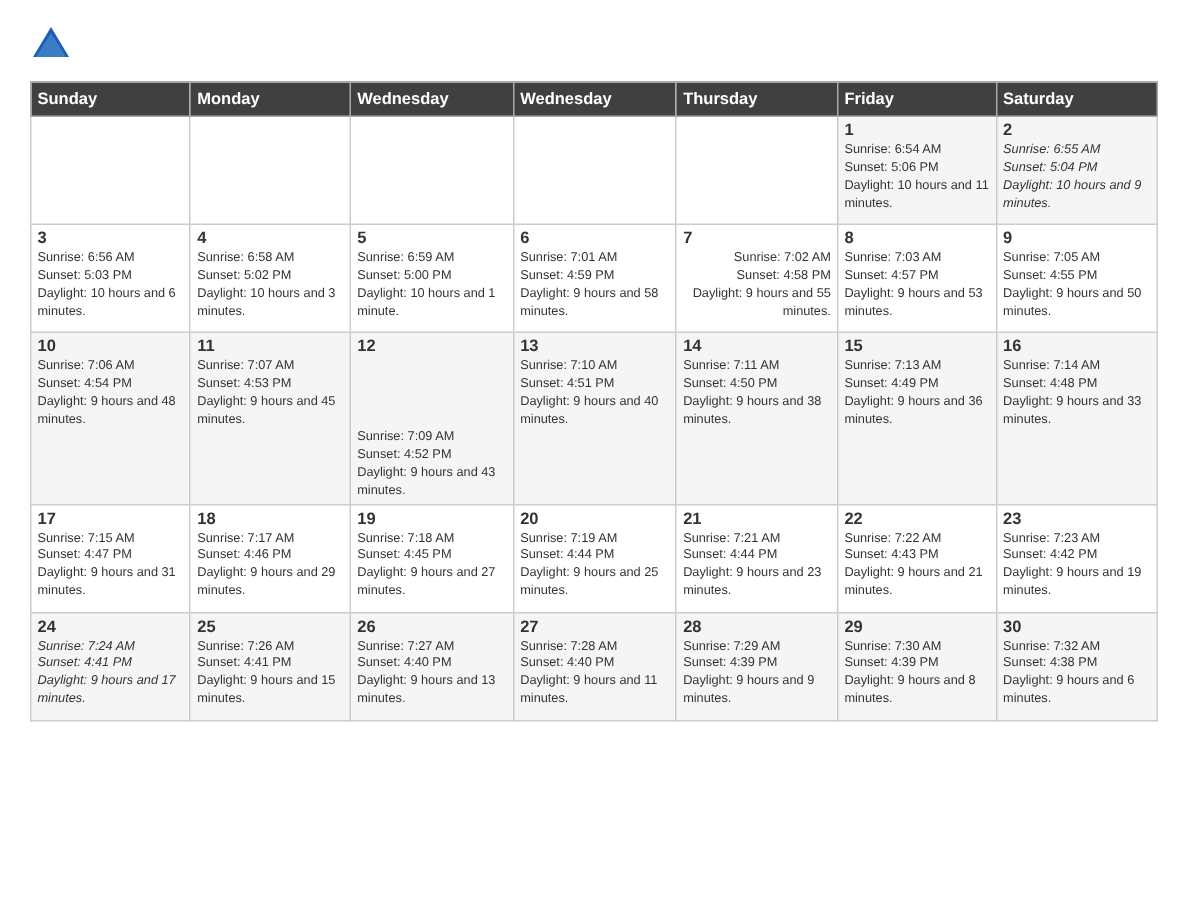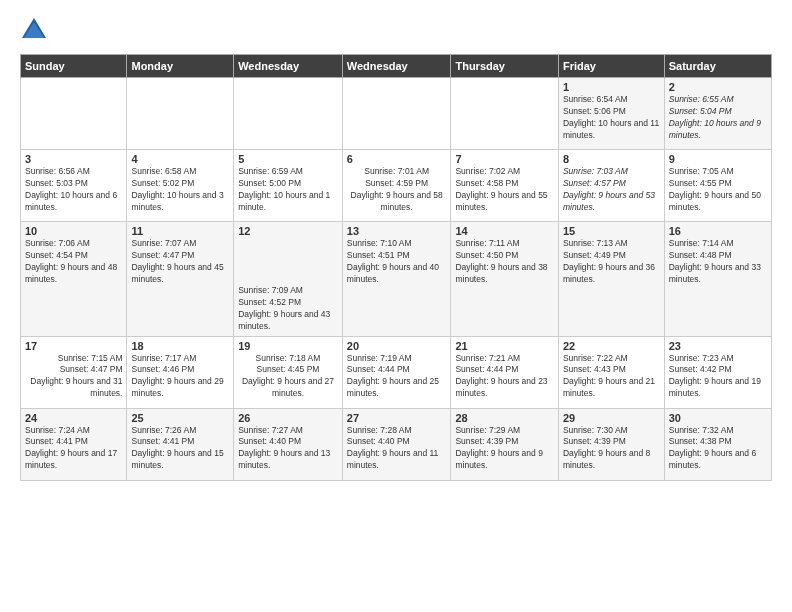--- a/index.html
+++ b/index.html
@@ -169,54 +169,54 @@
 Daylight: 10 hours and 3 minutes.</div>
           </td>
           <td>
             <span class="day-num">5</span>
             <div class="day-info" style="white-space: pre-line;">Sunrise: 6:59 AM
 Sunset: 5:00 PM
 Daylight: 10 hours and 1 minute.</div>
           </td>
           <td>
             <span class="day-num">6</span>
-            <div class="day-info" style="white-space: pre-line; text-align: center;">Sunrise: 7:01 AM
+            <div class="day-info" style="white-space: pre-line;">Sunrise: 7:01 AM
 Sunset: 4:59 PM
 Daylight: 9 hours and 58 minutes.</div>
           </td>
           <td>
             <span class="day-num">7</span>
-            <div class="day-info" style="white-space: pre-line;">Sunrise: 7:02 AM
+            <div class="day-info" style="white-space: pre-line; text-align: right;">Sunrise: 7:02 AM
 Sunset: 4:58 PM
 Daylight: 9 hours and 55 minutes.</div>
           </td>
           <td>
             <span class="day-num">8</span>
-            <div class="day-info" style="white-space: pre-line; font-style: italic;">Sunrise: 7:03 AM
+            <div class="day-info" style="white-space: pre-line;">Sunrise: 7:03 AM
 Sunset: 4:57 PM
 Daylight: 9 hours and 53 minutes.</div>
           </td>
           <td>
             <span class="day-num">9</span>
             <div class="day-info" style="white-space: pre-line;">Sunrise: 7:05 AM
 Sunset: 4:55 PM
 Daylight: 9 hours and 50 minutes.</div>
           </td>
         </tr>
         <tr>
           <td>
             <span class="day-num">10</span>
             <div class="day-info" style="white-space: pre-line;">Sunrise: 7:06 AM
 Sunset: 4:54 PM
 Daylight: 9 hours and 48 minutes.</div>
           </td>
           <td>
             <span class="day-num">11</span>
             <div class="day-info" style="white-space: pre-line;">Sunrise: 7:07 AM
-Sunset: 4:47 PM
+Sunset: 4:53 PM
 Daylight: 9 hours and 45 minutes.</div>
           </td>
           <td>
             <span class="day-num">12</span>
             <div class="day-info" style="white-space: pre-line; margin-top: 48px;">Sunrise: 7:09 AM
 Sunset: 4:52 PM
 Daylight: 9 hours and 43 minutes.</div>
           </td>
           <td>
             <span class="day-num">13</span>
@@ -239,33 +239,33 @@
           <td>
             <span class="day-num">16</span>
             <div class="day-info" style="white-space: pre-line;">Sunrise: 7:14 AM
 Sunset: 4:48 PM
 Daylight: 9 hours and 33 minutes.</div>
           </td>
         </tr>
         <tr>
           <td>
             <span class="day-num">17</span>
-            <div class="day-info" style="white-space: pre-line; text-align: right;">Sunrise: 7:15 AM
+            <div class="day-info" style="white-space: pre-line;">Sunrise: 7:15 AM
 Sunset: 4:47 PM
 Daylight: 9 hours and 31 minutes.</div>
           </td>
           <td>
             <span class="day-num">18</span>
             <div class="day-info" style="white-space: pre-line;">Sunrise: 7:17 AM
 Sunset: 4:46 PM
 Daylight: 9 hours and 29 minutes.</div>
           </td>
           <td>
             <span class="day-num">19</span>
-            <div class="day-info" style="white-space: pre-line; text-align: center;">Sunrise: 7:18 AM
+            <div class="day-info" style="white-space: pre-line;">Sunrise: 7:18 AM
 Sunset: 4:45 PM
 Daylight: 9 hours and 27 minutes.</div>
           </td>
           <td>
             <span class="day-num">20</span>
             <div class="day-info" style="white-space: pre-line;">Sunrise: 7:19 AM
 Sunset: 4:44 PM
 Daylight: 9 hours and 25 minutes.</div>
           </td>
           <td>
@@ -283,21 +283,21 @@
           <td>
             <span class="day-num">23</span>
             <div class="day-info" style="white-space: pre-line;">Sunrise: 7:23 AM
 Sunset: 4:42 PM
 Daylight: 9 hours and 19 minutes.</div>
           </td>
         </tr>
         <tr>
           <td>
             <span class="day-num">24</span>
-            <div class="day-info" style="white-space: pre-line;">Sunrise: 7:24 AM
+            <div class="day-info" style="white-space: pre-line; font-style: italic;">Sunrise: 7:24 AM
 Sunset: 4:41 PM
 Daylight: 9 hours and 17 minutes.</div>
           </td>
           <td>
             <span class="day-num">25</span>
             <div class="day-info" style="white-space: pre-line;">Sunrise: 7:26 AM
 Sunset: 4:41 PM
 Daylight: 9 hours and 15 minutes.</div>
           </td>
           <td>

